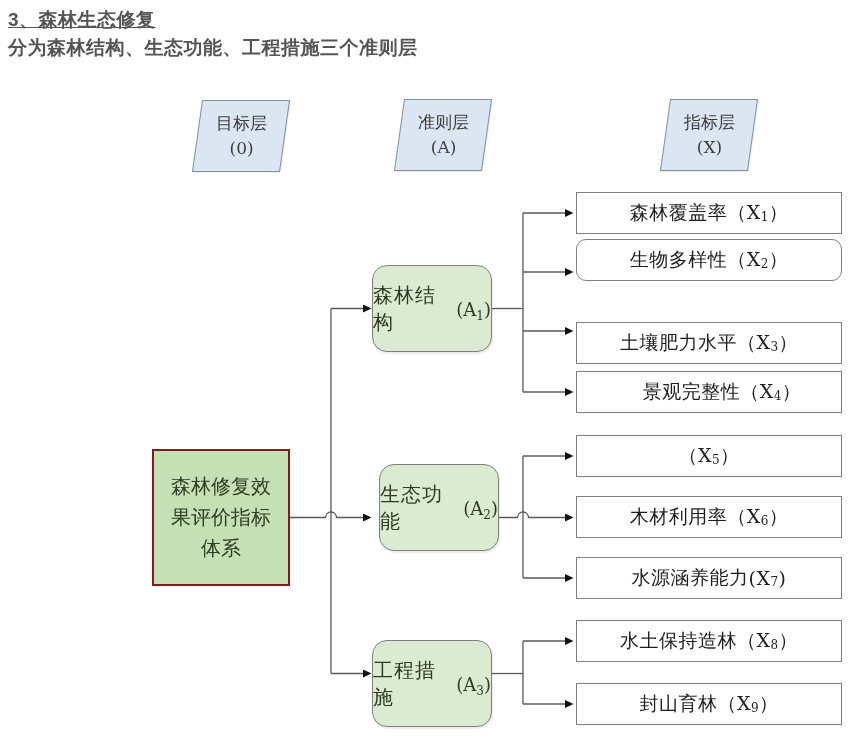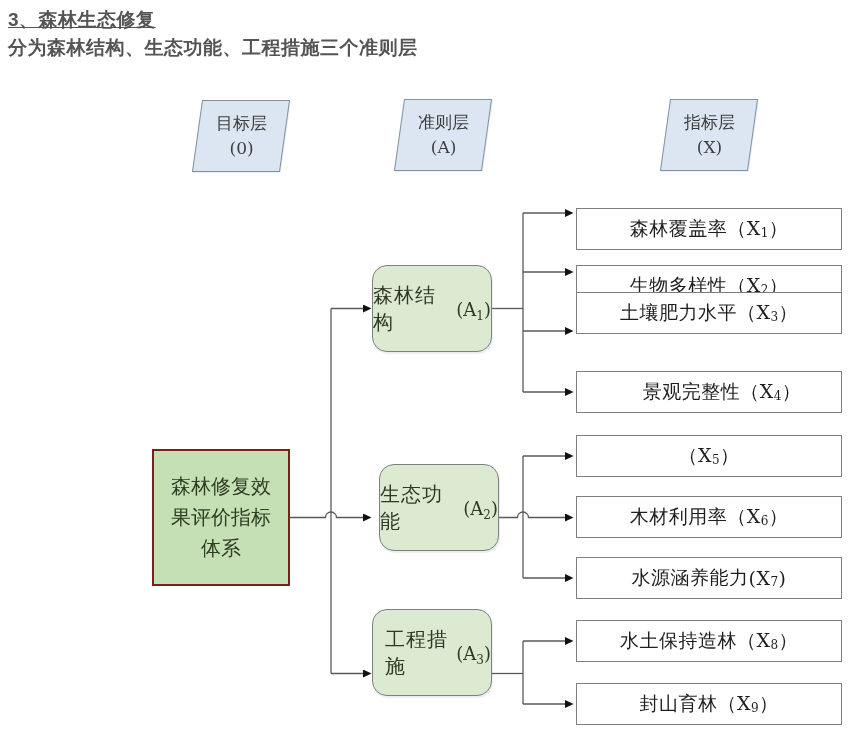--- a/index.html
+++ b/index.html
@@ -49,31 +49,31 @@
     background:#dcead2; border:1.4px solid #7f7f7f; border-radius:15px;
     box-sizing:border-box;
     display:flex; flex-direction:row; align-items:center; justify-content:center;
     font-family:"DejaVu Serif","Liberation Serif",serif; color:#2e3a26;
     box-shadow:1px 2px 1px rgba(140,160,180,0.18);
   }
   .crit .name { font-size:20px; letter-spacing:1px; }
   .crit .code { font-size:18px; margin-top:1px; }
   #crit-a1 { top:265px; }
   #crit-a2 { top:464px;margin-left:7px; }
-  #crit-a3 { top:609px;padding-left:12px; }
+  #crit-a3 { top:640px; }
 
   
   .ind {
     position:absolute; left:576px; width:266px; height:42px;
     background:#ffffff; border:1.3px solid #7f7f7f; box-sizing:border-box;
     display:flex; align-items:center; justify-content:center;
     font-family:"DejaVu Serif","Liberation Serif",serif;
     font-size:19px; color:#1e1e1e; letter-spacing:0.5px;
   }
-  #ind-1 { top:208px; } #ind-2 { top:265px; } #ind-3 { top:292px; }
+  #ind-1 { top:192px; } #ind-2 { top:239px;border-radius:10px; } #ind-3 { top:322px; }
   #ind-4 { top:371px;padding-left:26px; } #ind-5 { top:435px; } #ind-6 { top:496px; }
   #ind-7 { top:557px; } #ind-8 { top:620px; } #ind-9 { top:683px; }
 
   .sb { font-size:12px; position:relative; top:4px; }
 </style>
 </head>
 <body>
 
 <div class="title-line" id="title1">3、森林生态修复</div>
 <div class="title-line" id="title2">分为森林结构、生态功能、工程措施三个准则层</div>

